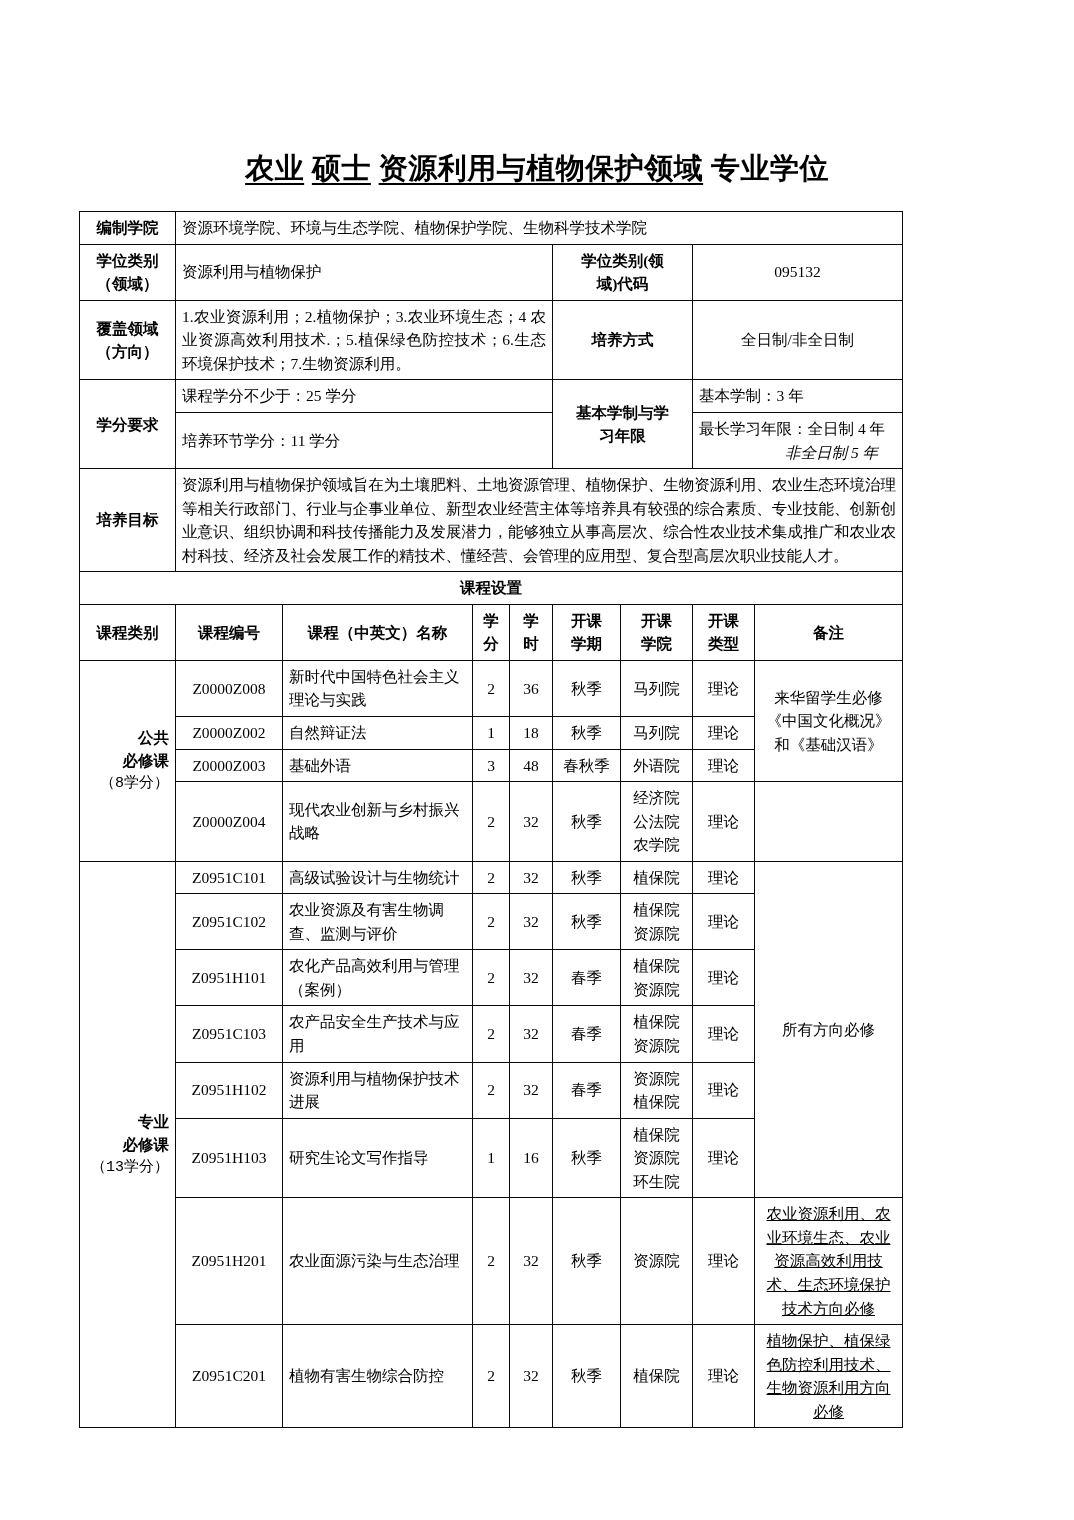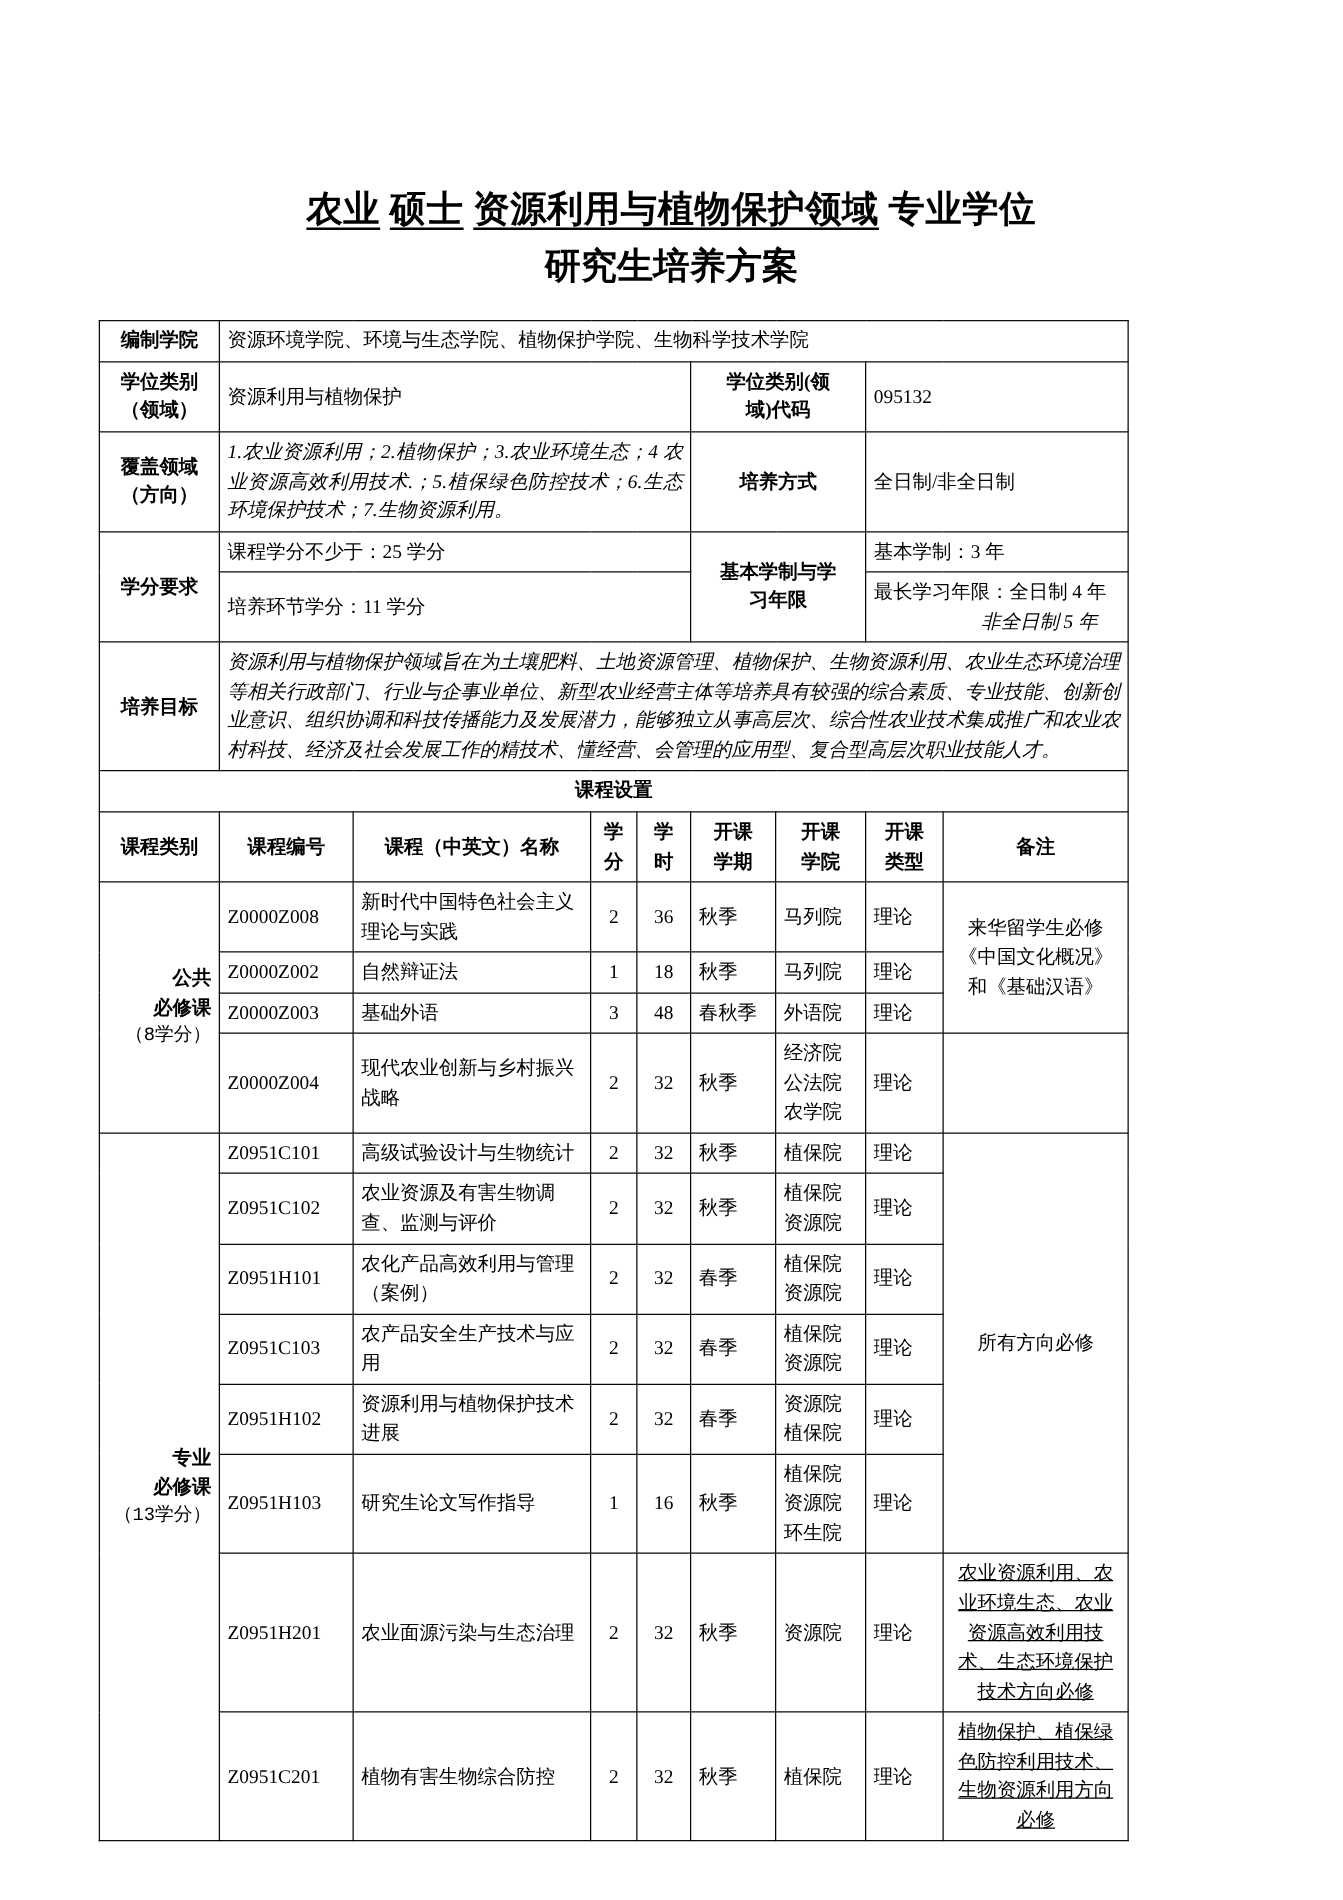--- a/index.html
+++ b/index.html
@@ -65,29 +65,28 @@
     line-height: 1.52;
     vertical-align: middle;
     word-break: break-all;
   }
   .lbl {
     font-weight: bold;
     text-align: center;
     font-size: 16px;
     line-height: 1.45;
   }
-  .ctr { text-align: left; }
+  .ctr { text-align: center; }
   .lft { text-align: left; }
   .num { text-align: center; font-family: "Liberation Serif", serif; }
   .para {
     text-align: justify;
     text-justify: inter-ideograph;
     line-height: 1.62;
     padding: 5px 8px 6px 8px;
-    font-style: italic;
   }
   .section-head {
     text-align: center;
     font-weight: bold;
     font-size: 19px;
     padding: 5px 0 6px 0;
   }
   .col-head {
     text-align: center;
     font-weight: bold;
@@ -126,21 +125,20 @@
 </style>
 </head>
 <body>
 
 <div class="page">
 
   <div class="title-block">
     <div class="title-line">
       <span class="u">农业</span><span class="nu">&nbsp;</span><span class="u">硕士</span><span class="nu">&nbsp;</span><span class="u">资源利用与植物保护领域</span><span class="nu">&nbsp;</span><span class="nu">专业学位</span>
     </div>
-    <div class="title-line-2">研究生培养方案</div>
   </div>
 
   <div class="table-wrap">
     <table class="plan">
       <colgroup>
         <col style="width:96px">
         <col style="width:107px">
         <col style="width:190px">
         <col style="width:37px">
         <col style="width:43px">

